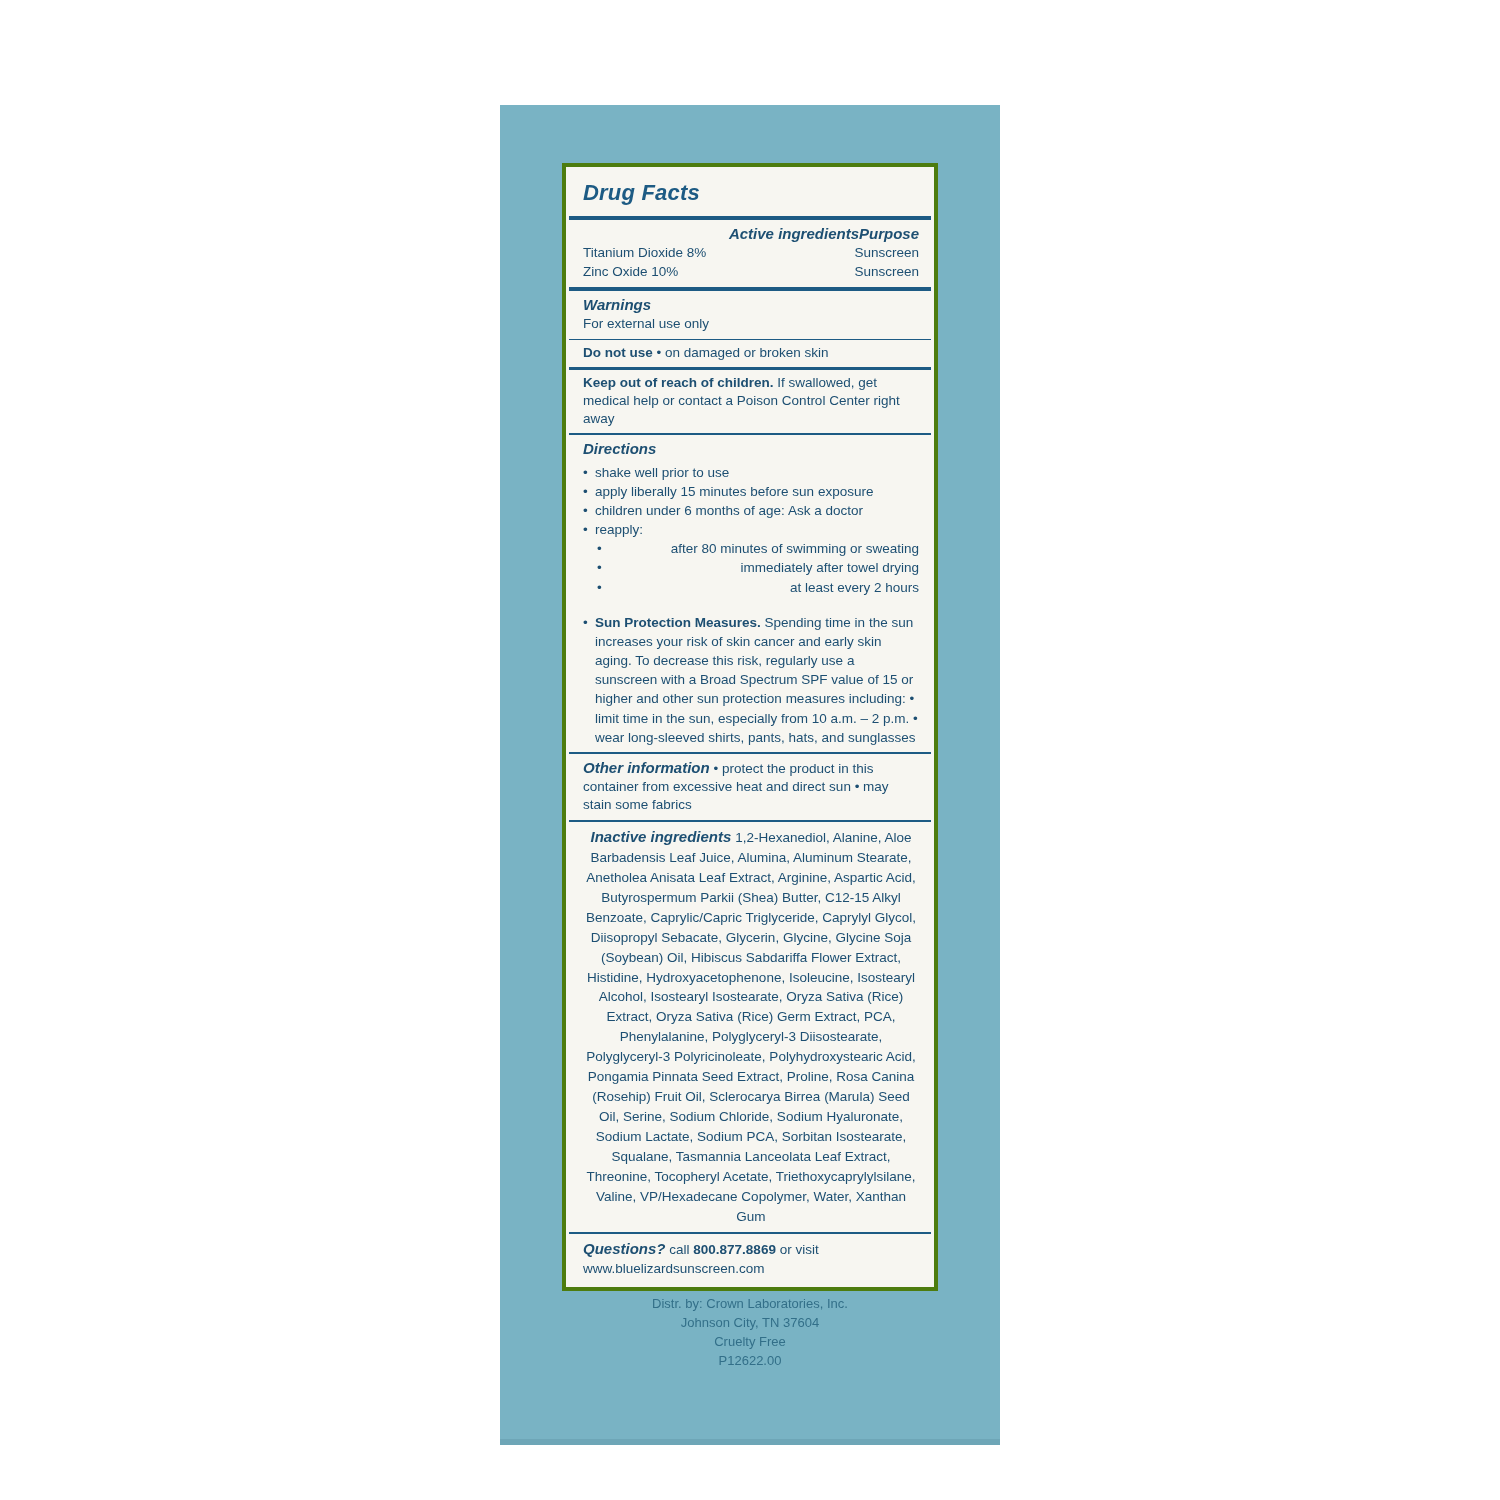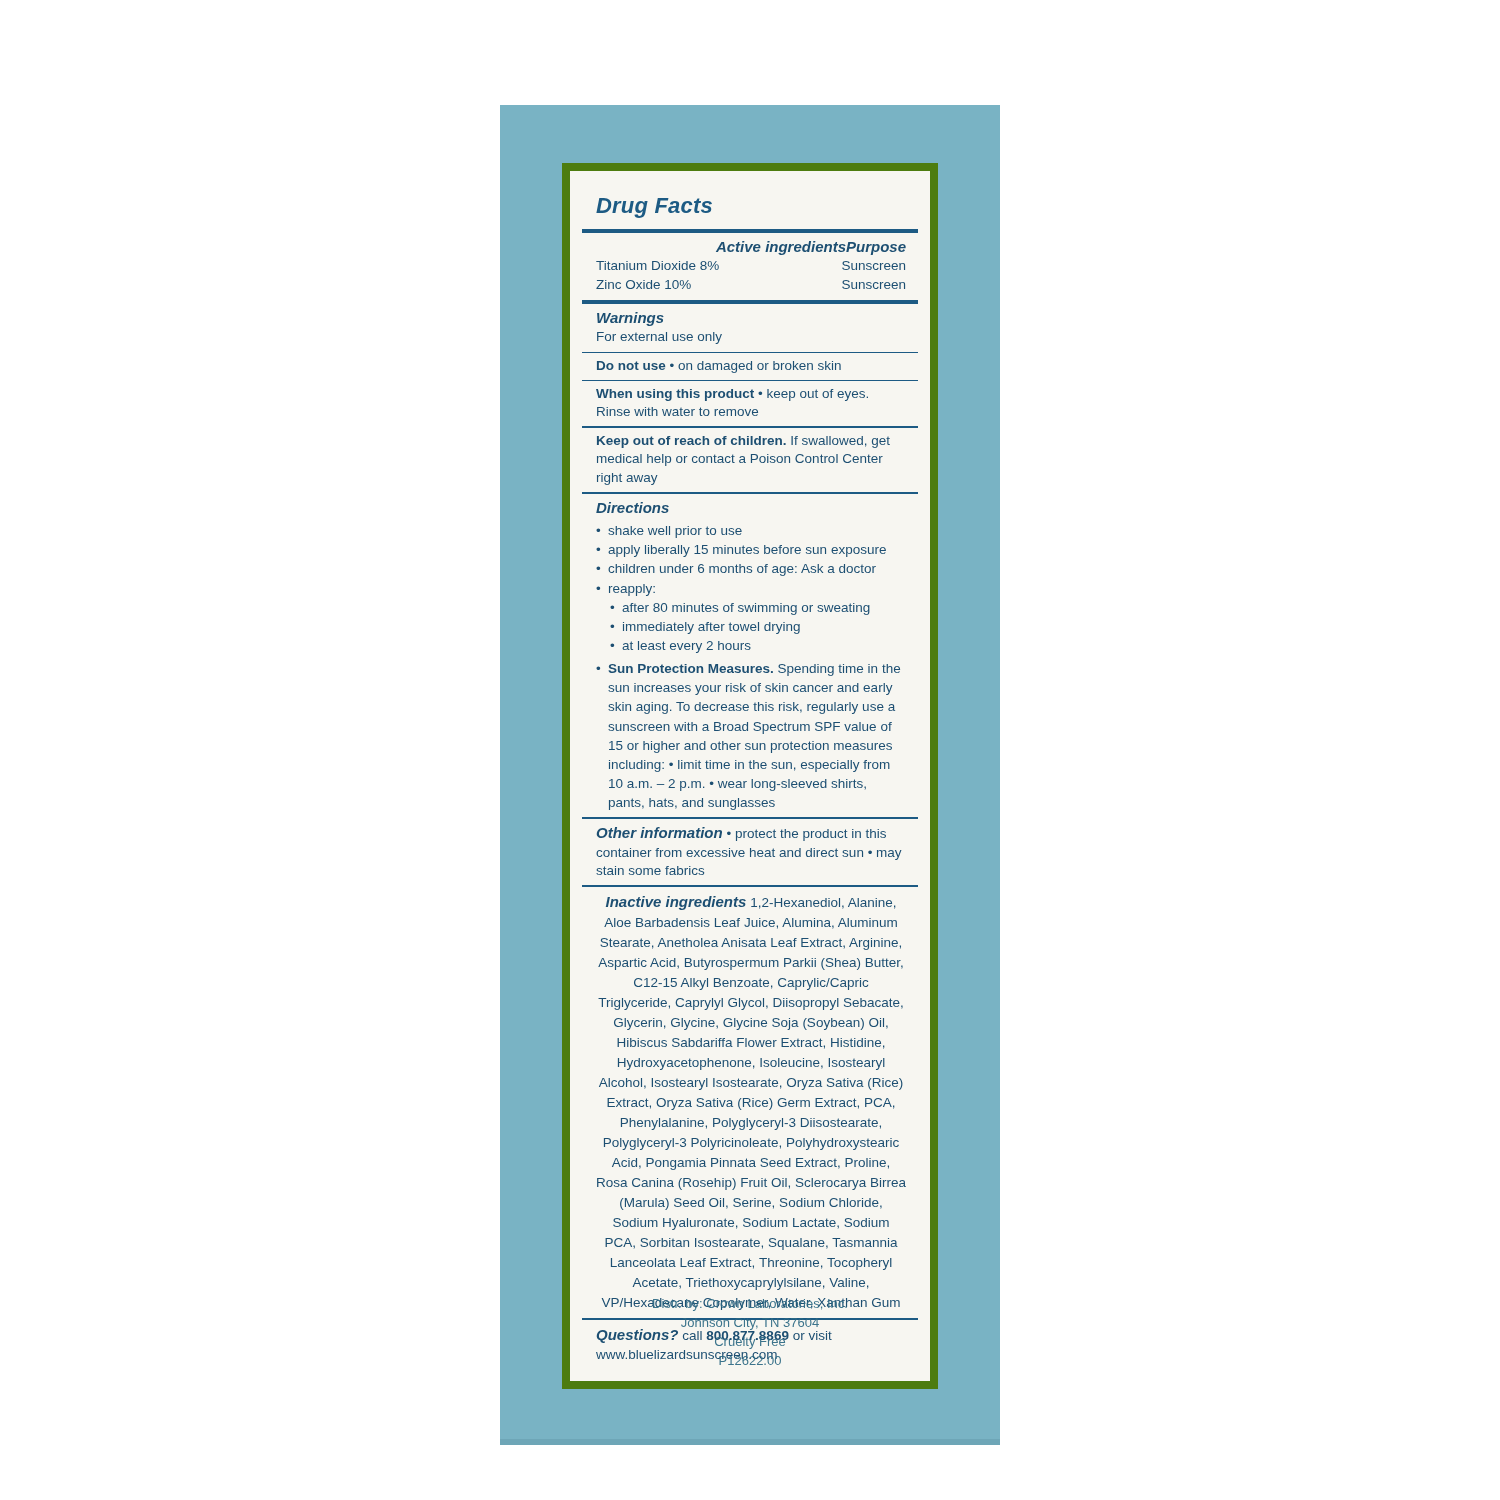--- a/index.html
+++ b/index.html
@@ -32,24 +32,24 @@
     background: #6ea6b7;
   }
 
   
   #drug-facts {
     position: absolute;
     left: 62px;
     top: 58px;
     width: 376px;
     background: #f7f6f1;
-    border: 8px solid #4d7c0f;
+    border: 4px solid #4d7c0f;
     box-sizing: border-box;
     color: #1d4f72;
-    padding: 12px;
+    padding: 3px;
   }
 
   .df-title {
     font-size: 22px;
     font-style: italic;
     font-weight: bold;
     color: #1d5b84;
     padding: 10px 12px 10px 14px;
     letter-spacing: 0.2px;
   }
@@ -108,22 +108,23 @@
     line-height: 1.42;
   }
   ul.bullets > li::before {
     content: "•";
     position: absolute;
     left: 0;
     top: 0;
   }
   ul.sub {
     list-style: none;
-    margin: 0 0 4px 0;
+    margin: 0 0 16px 0;
     padding-left: 14px;
+    text-align: right;
   }
   ul.sub > li {
     position: relative;
     padding-left: 12px;
     font-size: 13.5px;
     line-height: 1.42;
   }
   ul.sub > li::before {
     content: "•";
     position: absolute;
@@ -217,25 +218,20 @@
 
     <div class="rule-thin"></div>
 
     <div class="sec">
       <span class="hdr-bold">Do not use</span>
       <span>• on damaged or broken skin</span>
     </div>
 
     <div class="rule-thin"></div>
 
-    <div class="sec">
-      <span class="hdr-bold">When using this product</span>
-      <span>• keep out of eyes.</span>
-      <div>Rinse with water to remove</div>
-    </div>
 
     <div class="rule-thin"></div>
 
 
     <div class="rule-thin"></div>
 
     <div class="sec">
       <span class="hdr-bold">Keep out of reach of children.</span>
       <span>If swallowed, get medical help or contact a Poison Control Center right away</span>
     </div>

